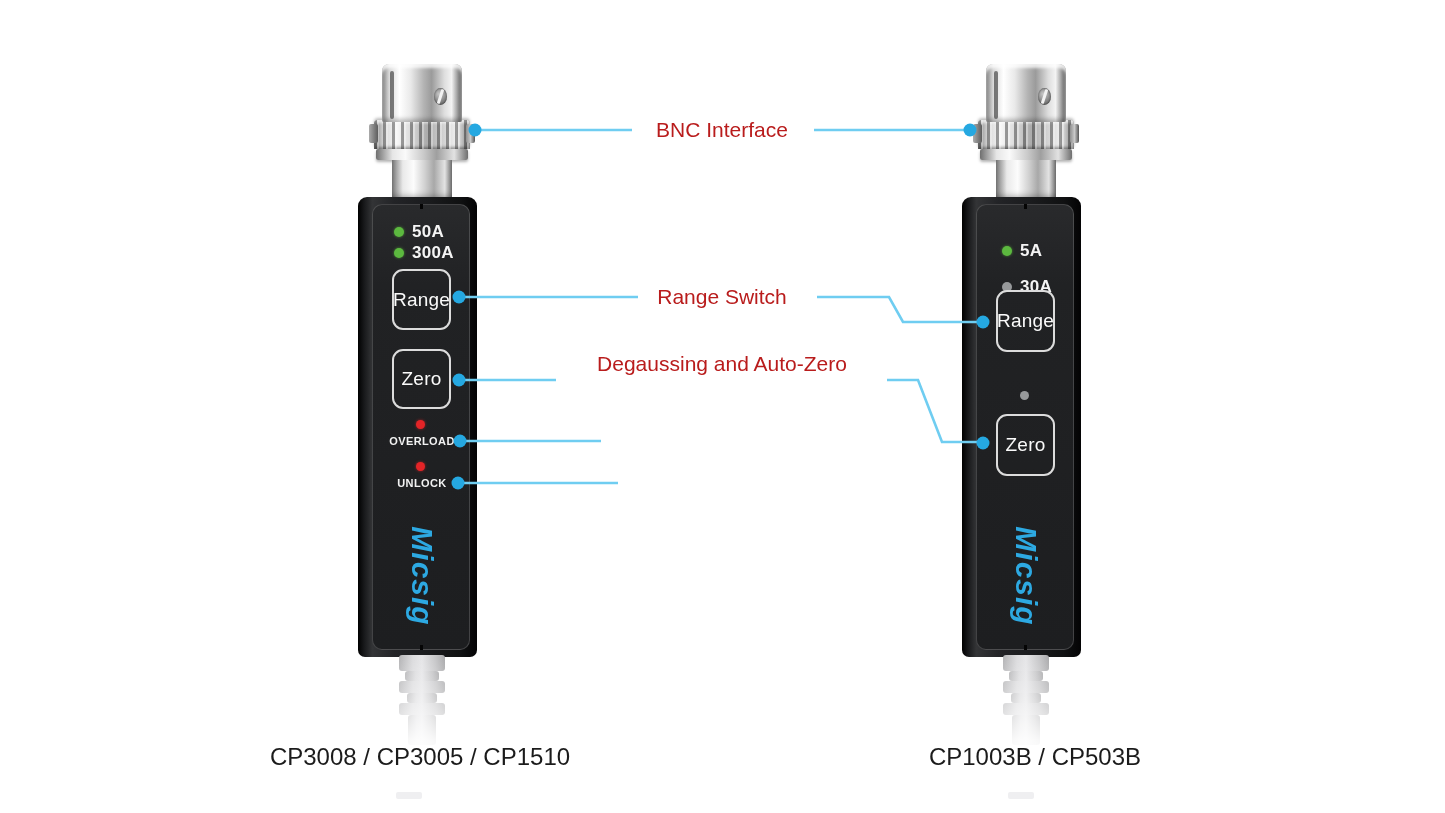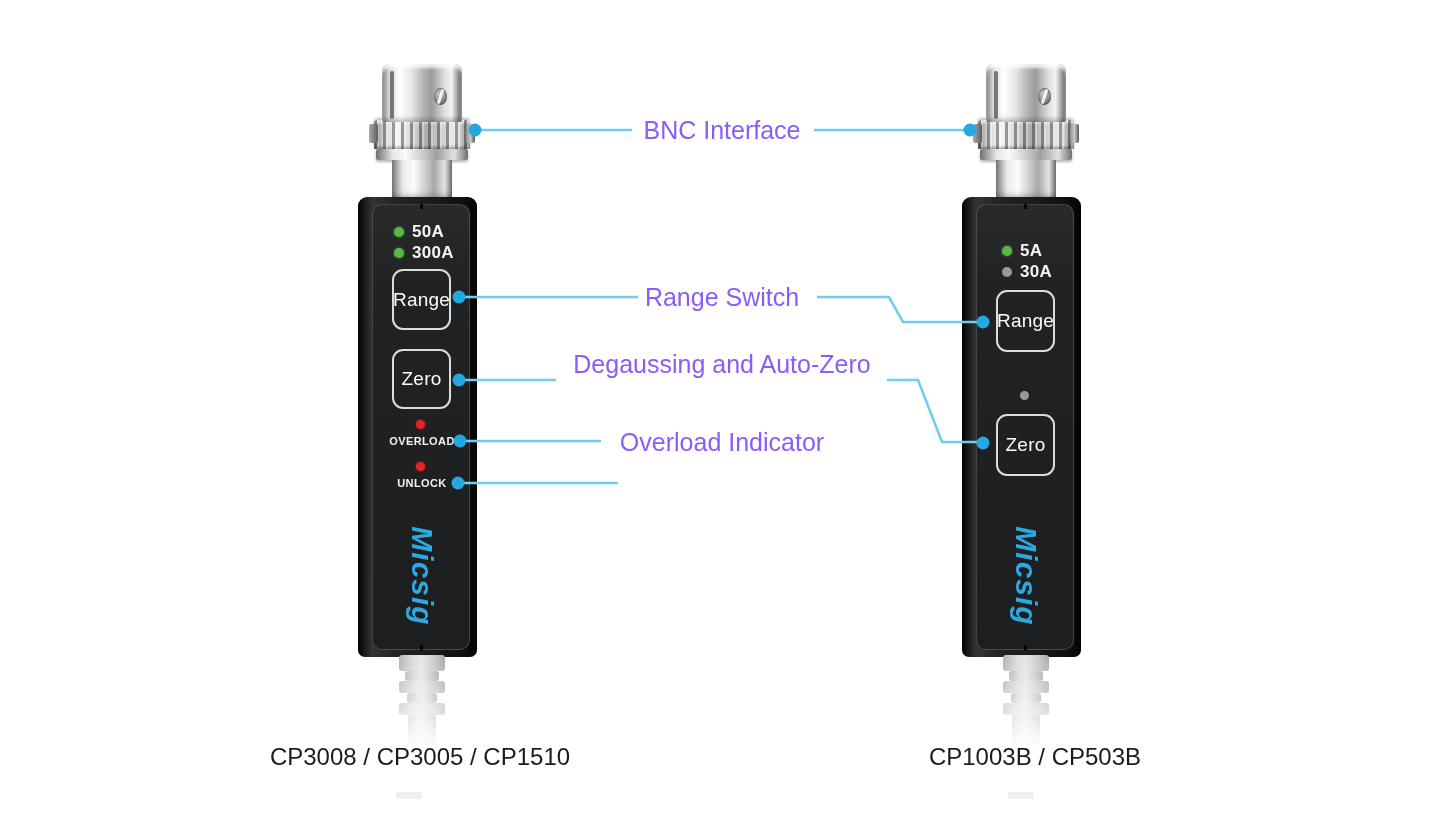--- a/index.html
+++ b/index.html
@@ -105,21 +105,21 @@
     background:linear-gradient(180deg,rgba(255,255,255,0) 0%,rgba(255,255,255,.35) 30%,rgba(255,255,255,.9) 68%,#fff 92%);
   }
   .smudge{position:absolute;height:7px;background:#efeff1;border-radius:2px;}
 
   
   svg.lines{position:absolute;left:0;top:0;pointer-events:none;}
   .callout-line{stroke:#6fcdf1;stroke-width:2.6;fill:none;}
   .callout-dot{fill:#25a8e1;}
   .callout-label{
     position:absolute;transform:translate(-50%,-50%);
-    color:#8b5cf6;font-size:25px;white-space:nowrap;
+    color:#b91c1c;font-size:21px;white-space:nowrap;
   }
   .caption{
     position:absolute;transform:translate(-50%,-50%);
     color:#1b1b1b;font-size:24px;white-space:nowrap;
   }
 </style>
 </head>
 <body>
 
 <div class="canvas">
@@ -188,21 +188,21 @@
 
     <div class="body">
       <div class="panel">
         <div class="notch top"></div>
         <div class="notch bottom"></div>
 
         <div class="led-row" style="left:25px;top:39px;">
           <span class="led-dot led-green"></span>
           <span class="led-label">5A</span>
         </div>
-        <div class="led-row" style="left:25px;top:60px;">
+        <div class="led-row" style="left:25px;top:75px;">
           <span class="led-dot led-gray"></span>
           <span class="led-label">30A</span>
         </div>
 
         <div class="probe-btn" style="left:19px;top:85px;height:62px;">
           <span>Range</span>
         </div>
 
         <span class="led-dot led-gray" style="position:absolute;left:43px;top:186px;width:9px;height:9px;"></span>
 
@@ -242,18 +242,17 @@
     <circle class="callout-dot" cx="983" cy="322" r="6.5"></circle>
     <circle class="callout-dot" cx="459" cy="380" r="6.5"></circle>
     <circle class="callout-dot" cx="983" cy="443" r="6.5"></circle>
     <circle class="callout-dot" cx="460" cy="441" r="6.5"></circle>
     <circle class="callout-dot" cx="458" cy="483" r="6.5"></circle>
   </svg>
 
   <div class="callout-label" style="left:722px;top:130px;">BNC Interface</div>
   <div class="callout-label" style="left:722px;top:297px;">Range Switch</div>
   <div class="callout-label" style="left:722px;top:364px;">Degaussing and Auto-Zero</div>
-  <div class="callout-label" style="left:722px;top:442px;">Overload Indicator</div>
 
   <div class="caption" style="left:420px;top:757px;">CP3008 / CP3005 / CP1510</div>
   <div class="caption" style="left:1035px;top:757px;">CP1003B / CP503B</div>
 
 </div>
 
 </body></html>

